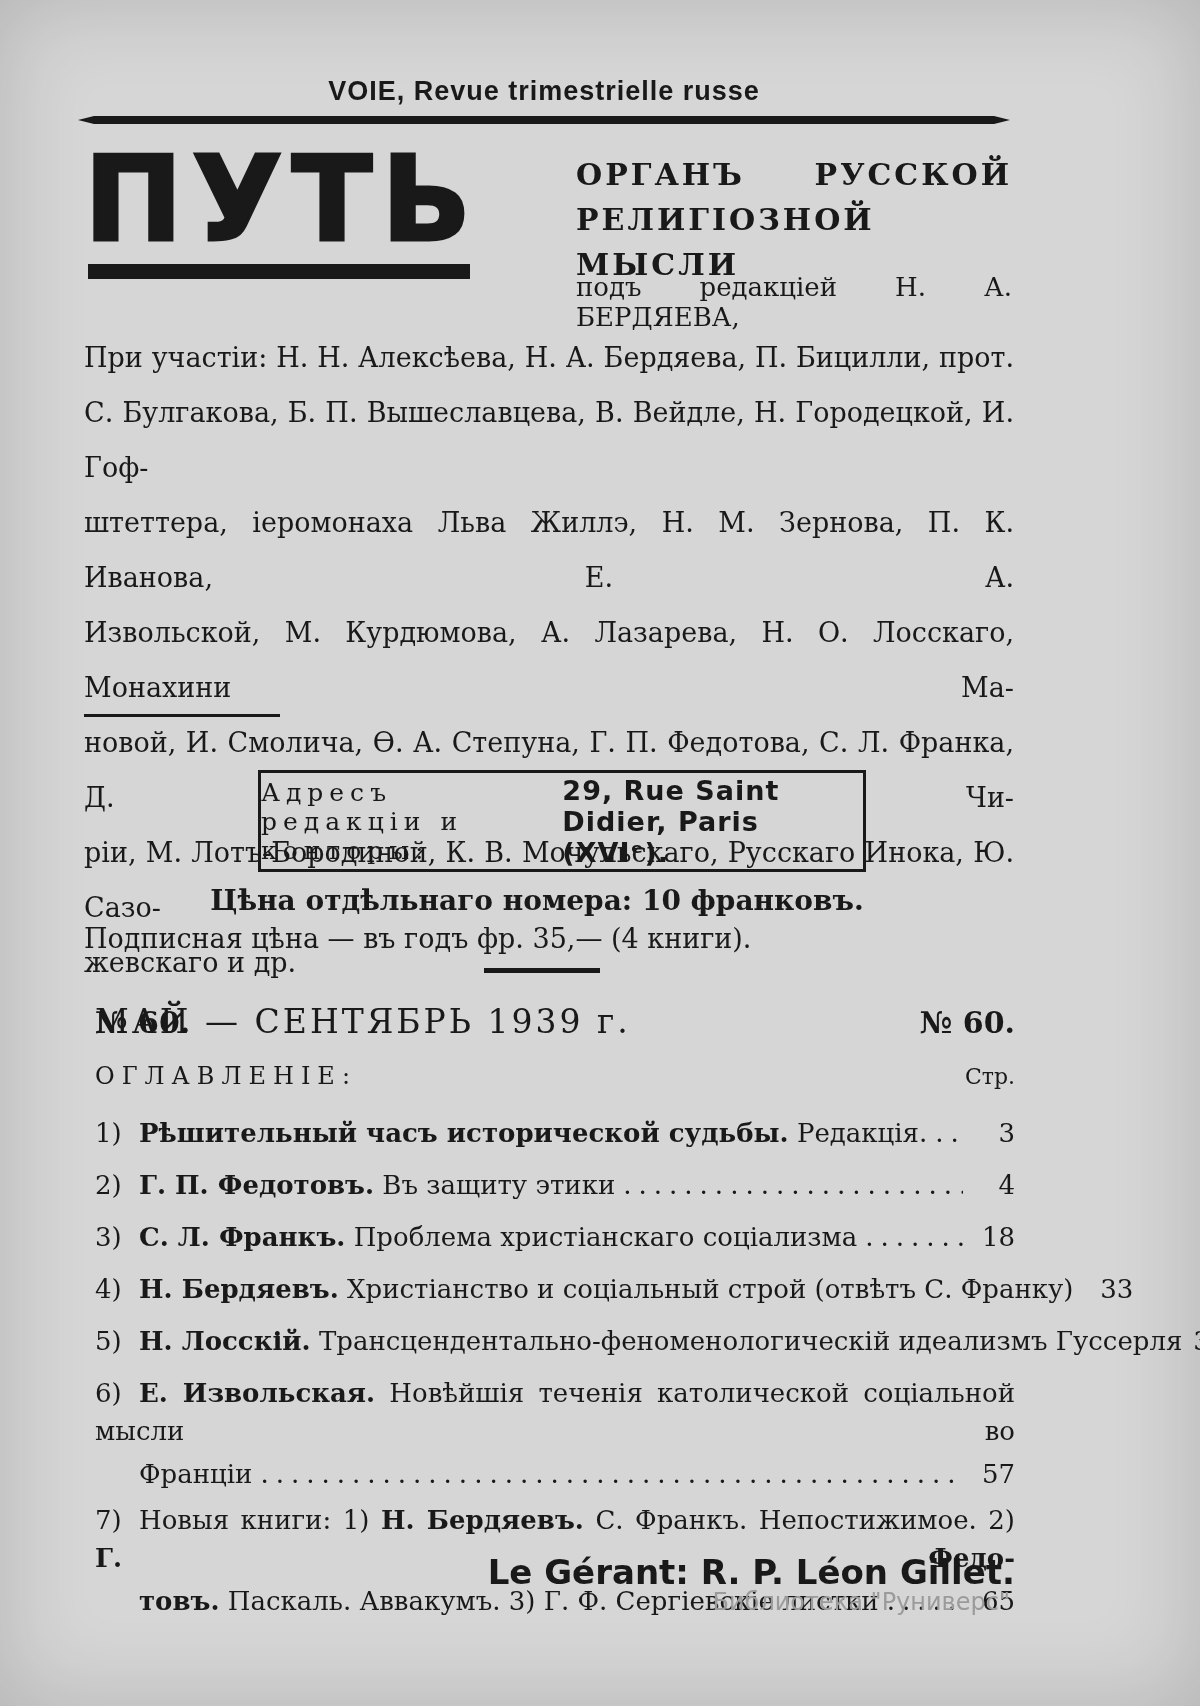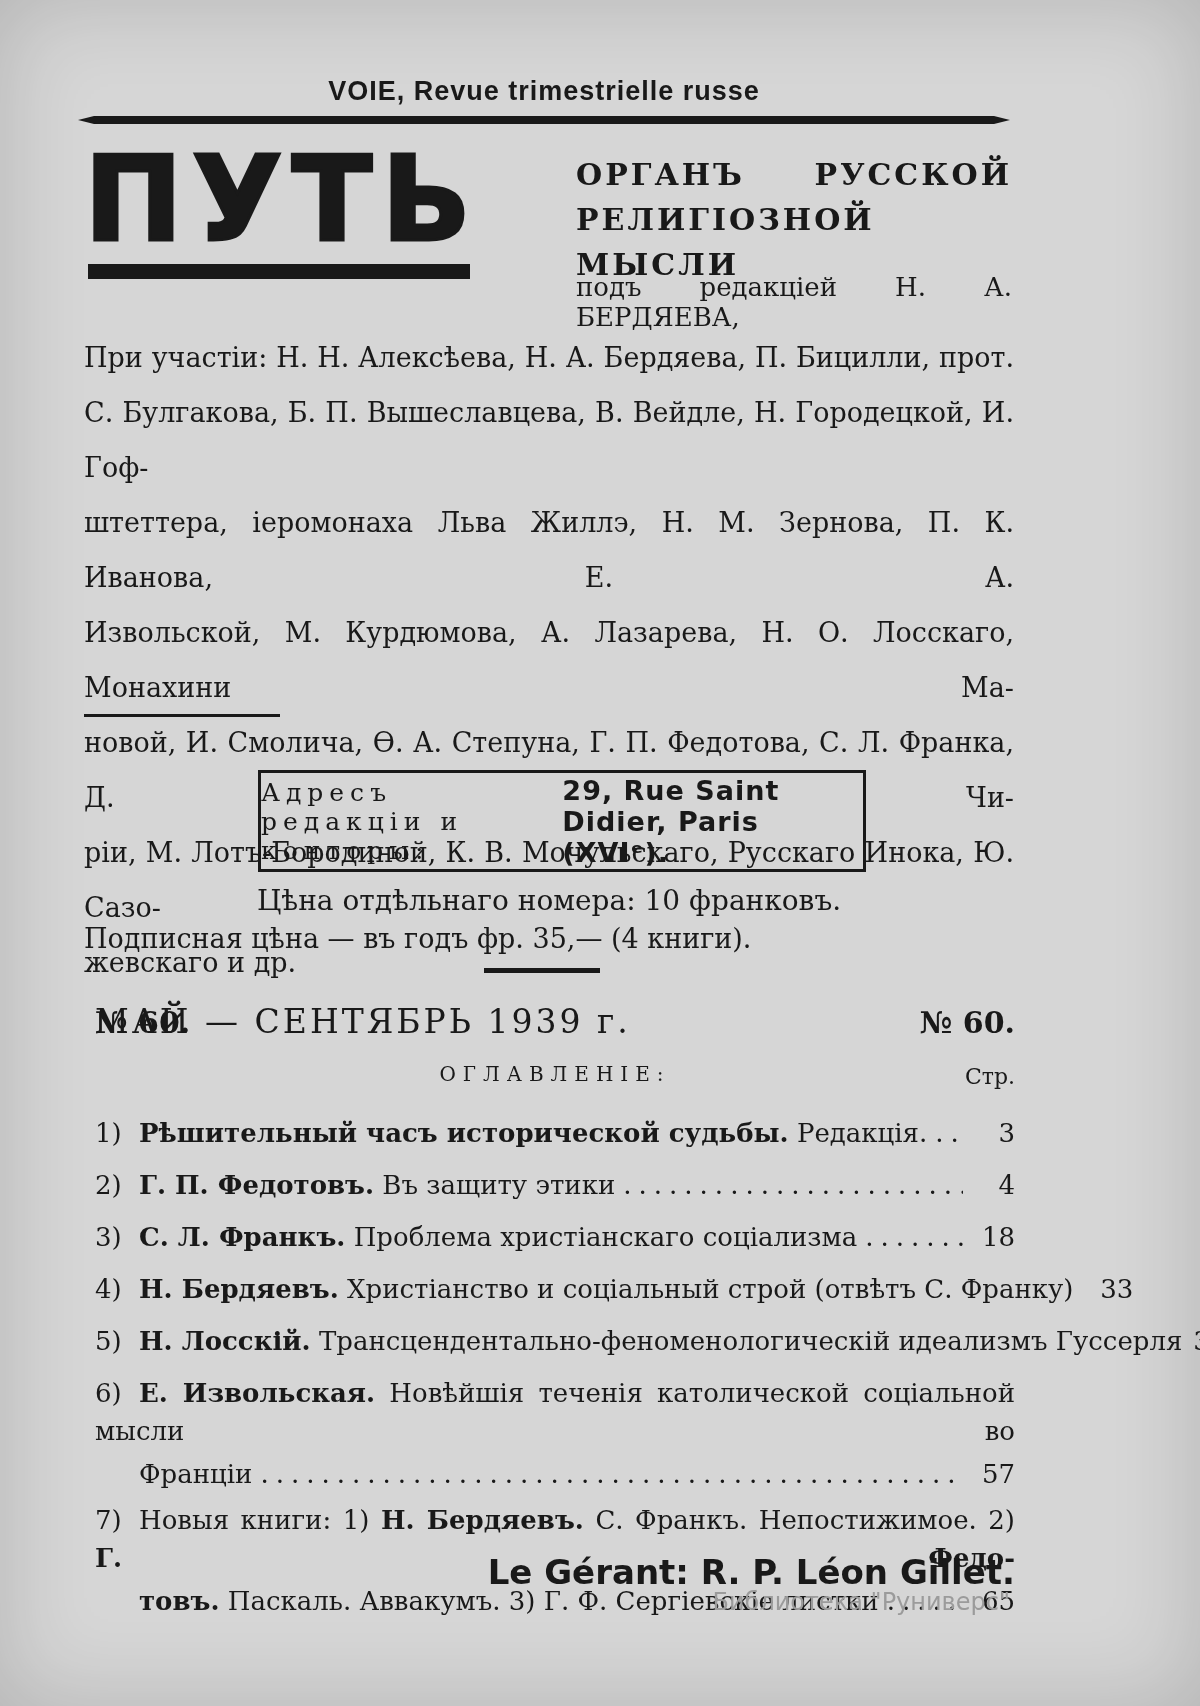--- a/index.html
+++ b/index.html
@@ -33,31 +33,31 @@
   .pline { text-align:justify; text-align-last:justify; }
   .pline.last { text-align:justify; text-align-last:left; }
 
   .small-rule { top:714px; left:84px; width:196px; height:3px; background:var(--ink); }
 
   .address-box { top:770px; left:258px; width:608px; height:102px; border:3px solid var(--ink);
     display:flex; align-items:center; justify-content:center; gap:7px; }
   .addr-label { font-size:25px; letter-spacing:6px; }
   .addr-value { font-family:"DejaVu Sans", sans-serif; font-weight:bold; font-size:27px; letter-spacing:1px; }
 
-  .price1 { top:884px; left:84px; width:930px; text-align:center; font-weight:normal; font-size:28px; }
+  .price1 { top:884px; left:72px; width:930px; text-align:center; font-weight:bold; font-size:28px; }
   .price2 { top:923px; left:84px; width:930px; font-size:27px; }
   .mid-rule { top:968px; left:484px; width:116px; height:5px; background:var(--ink); }
 
   .issue-row { top:1002px; left:95px; width:920px; height:42px; }
   .issue-left  { position:absolute; left:0;  top:3px; font-weight:bold; font-size:30px; }
   .issue-right { position:absolute; right:0; top:3px; font-weight:bold; font-size:30px; }
   .issue-period { width:100%; text-align:left; font-weight:normal; font-size:33px; letter-spacing:3px; }
 
   .toc-head { top:1062px; left:95px; width:920px; height:38px; }
-  .toc-title { position:absolute; width:100%; text-align:center; font-size:20px; letter-spacing:7px; }
+  .toc-title { position:absolute; width:100%; font-size:24px; letter-spacing:7px; }
   .toc-pagecol { position:absolute; right:0; top:2px; font-size:22px; }
 
   .toc { top:1114px; left:95px; width:920px; font-size:26px; }
   .toc-line { display:flex; align-items:baseline; line-height:38px; margin-bottom:14px; }
   .toc-line.fill { display:block; margin-bottom:5px; }
   .fill .toc-body { display:block; white-space:normal; text-align:justify; text-align-last:justify; }
   .toc-body { white-space:nowrap; }
   .toc-num { display:inline-block; min-width:44px; }
   .toc-line.cont { padding-left:44px; margin-bottom:8px; }
   .toc-dots { flex:1 1 auto; overflow:hidden; white-space:nowrap; margin:0 8px; }

